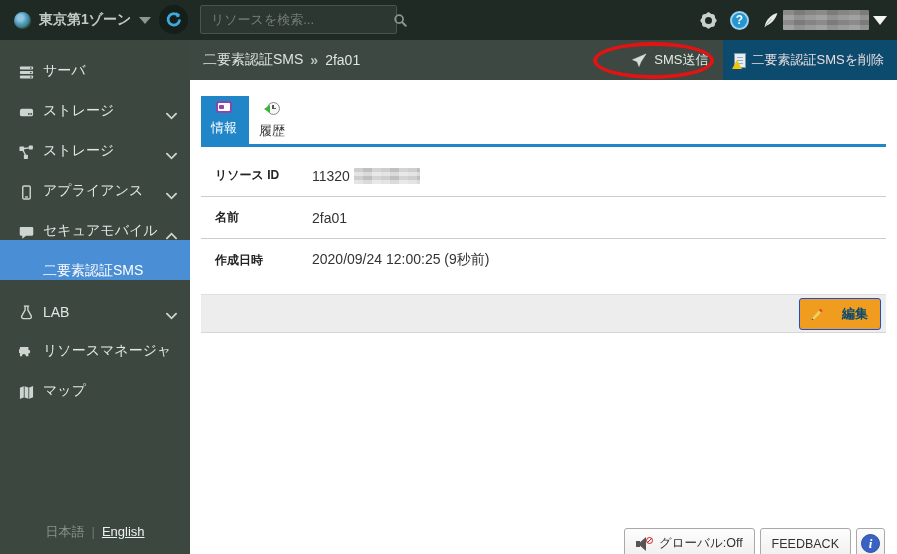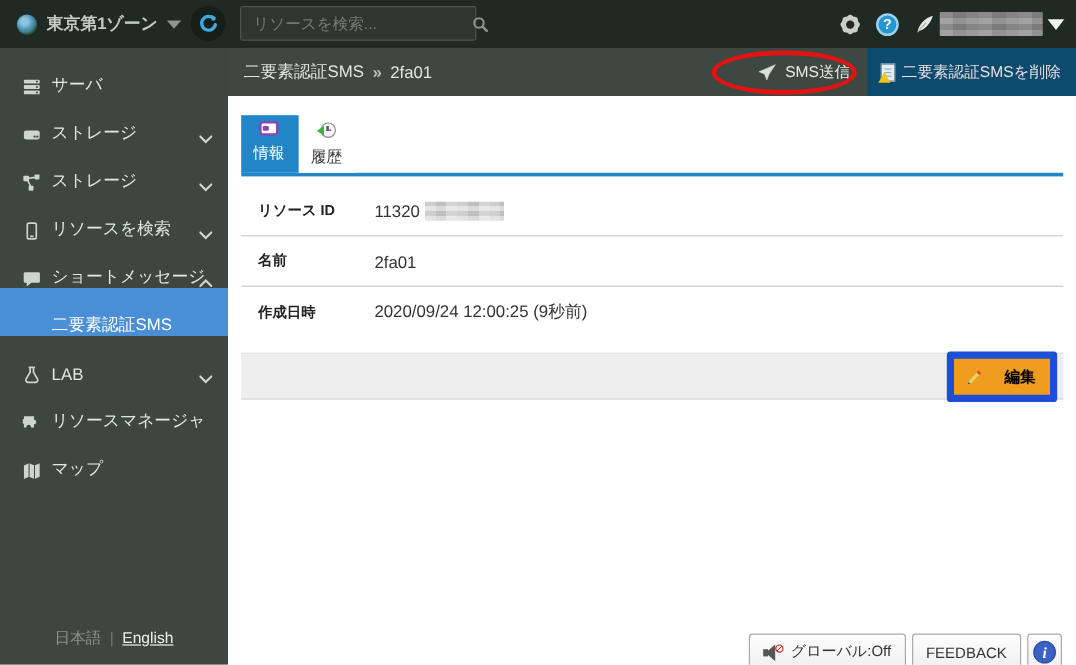--- a/index.html
+++ b/index.html
@@ -142,23 +142,23 @@
       repeating-linear-gradient(90deg, #d6d6d6 0 9px, #c7c7c7 9px 18px, #dddddd 18px 27px);
     background-color:#d2d2d2;
   }
 
   .action-bar {
     margin-top:13px; height:39px; background:#ededed;
     border-top:1px solid #e0e0e0; border-bottom:1px solid #d6d6d6;
     display:flex; align-items:center; justify-content:flex-end; padding-right:5px;
   }
   .edit-btn {
-    display:flex; align-items:center; gap:18px; background:#f09c1e; color:#000000;
+    display:flex; align-items:center; gap:18px; background:#f09c1e; color:#0c4a6e;
     font-weight:bold; font-size:13px; padding:6px 12px 6px 9px; border-radius:3px; cursor:pointer;
-    border:6px solid #1d4ed8;
+    border:1px solid #1d4ed8;
   }
 
   .floating-btns { position:absolute; right:12px; bottom:-5px; display:flex; gap:5px; align-items:flex-end; }
   .chip-btn {
     height:31px; display:flex; align-items:center; gap:6px; padding:0 11px;
     background:linear-gradient(#fdfdfd,#efefef); border:1px solid #a9a9a9; border-radius:3px;
     font-size:12.5px; color:#333; cursor:pointer; white-space:nowrap;
   }
   .speaker-wrap { position:relative; width:17px; height:14px; }
   .speaker-body { position:absolute; left:0; top:4px; width:4px; height:6px; background:#555; }
@@ -270,35 +270,35 @@
 
 
 
   <div class="side-item">
     <span class="s-icon">
       <svg width="15" height="15" viewBox="0 0 16 16" fill="none" stroke="currentColor" stroke-width="1.5">
         <rect x="4" y="1" width="8" height="14" rx="1.5"></rect>
           <line x1="6.5" y1="12.8" x2="9.5" y2="12.8"></line>
       </svg>
     </span>
-    <span>リソースを検索</span>
+    <span>アプライアンス</span>
     <span class="chev">
       <svg width="11" height="8" viewBox="0 0 12 8">
           <path d="M1 1.5 L6 6.5 L11 1.5" fill="none" stroke="#ced5d0" stroke-width="2" stroke-linecap="round"></path>
         </svg>
     </span>
   </div>
 
   <div class="side-item">
     <span class="s-icon">
       <svg width="15" height="15" viewBox="0 0 16 16" fill="currentColor">
         <path d="M2 2 h12 a1.2 1.2 0 0 1 1.2 1.2 v7 a1.2 1.2 0 0 1 -1.2 1.2 H7.5 L3.5 14.6 v-3.2 H2 a1.2 1.2 0 0 1 -1.2 -1.2 v-7 A1.2 1.2 0 0 1 2 2 z"></path>
       </svg>
     </span>
-    <span>ショートメッセージ</span>
+    <span>セキュアモバイル</span>
     <span class="chev">
       <svg width="11" height="8" viewBox="0 0 12 8">
           <path d="M1 6.5 L6 1.5 L11 6.5" fill="none" stroke="#ced5d0" stroke-width="2" stroke-linecap="round"></path>
         </svg>
     </span>
   </div>
 
   <div class="side-item active-sub">
     <span>二要素認証SMS</span>
   </div>

